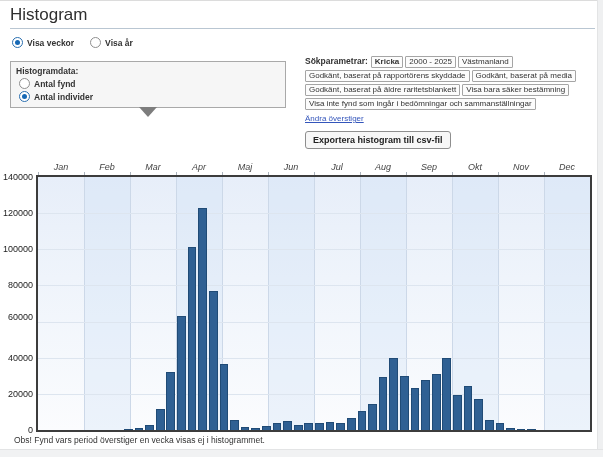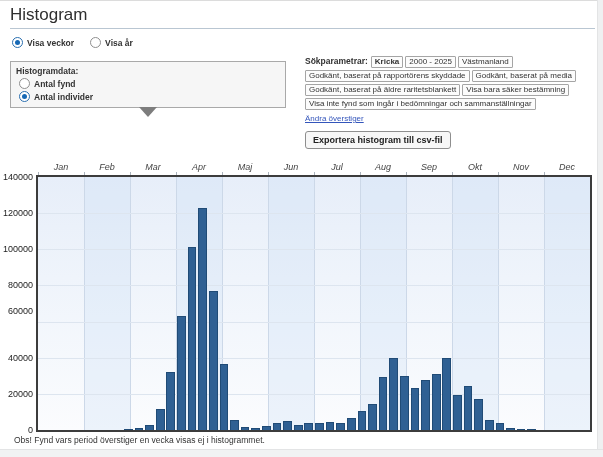--- a/index.html
+++ b/index.html
@@ -121,21 +121,21 @@
       <div class="mtick" style="left: 452px;"></div>
       <div class="mlabel" style="left: 498px; width: 46px;">Nov</div>
       <div class="mtick" style="left: 498px;"></div>
       <div class="mlabel" style="left: 544px; width: 46px;">Dec</div>
       <div class="mtick" style="left: 544px;"></div>
     </div>
   <div id="yaxis">
       <div class="ylabel" style="top: 265px;">0</div>
       <div class="ylabel" style="top: 228.857px;">20000</div>
       <div class="ylabel" style="top: 192.714px;">40000</div>
-      <div class="ylabel" style="top: 146px;">60000</div>
+      <div class="ylabel" style="top: 152px;">60000</div>
       <div class="ylabel" style="top: 120.429px;">80000</div>
       <div class="ylabel" style="top: 84.2857px;">100000</div>
       <div class="ylabel" style="top: 48.1429px;">120000</div>
       <div class="ylabel" style="top: 12px;">140000</div>
     </div>
   <div class="frame" id="plot">
       <div class="mcol" style="left: 46px; width: 46px;"></div>
       <div class="vgrid" style="left: 46px;"></div>
       <div class="vgrid" style="left: 92px;"></div>
       <div class="mcol" style="left: 138px; width: 46px;"></div>

